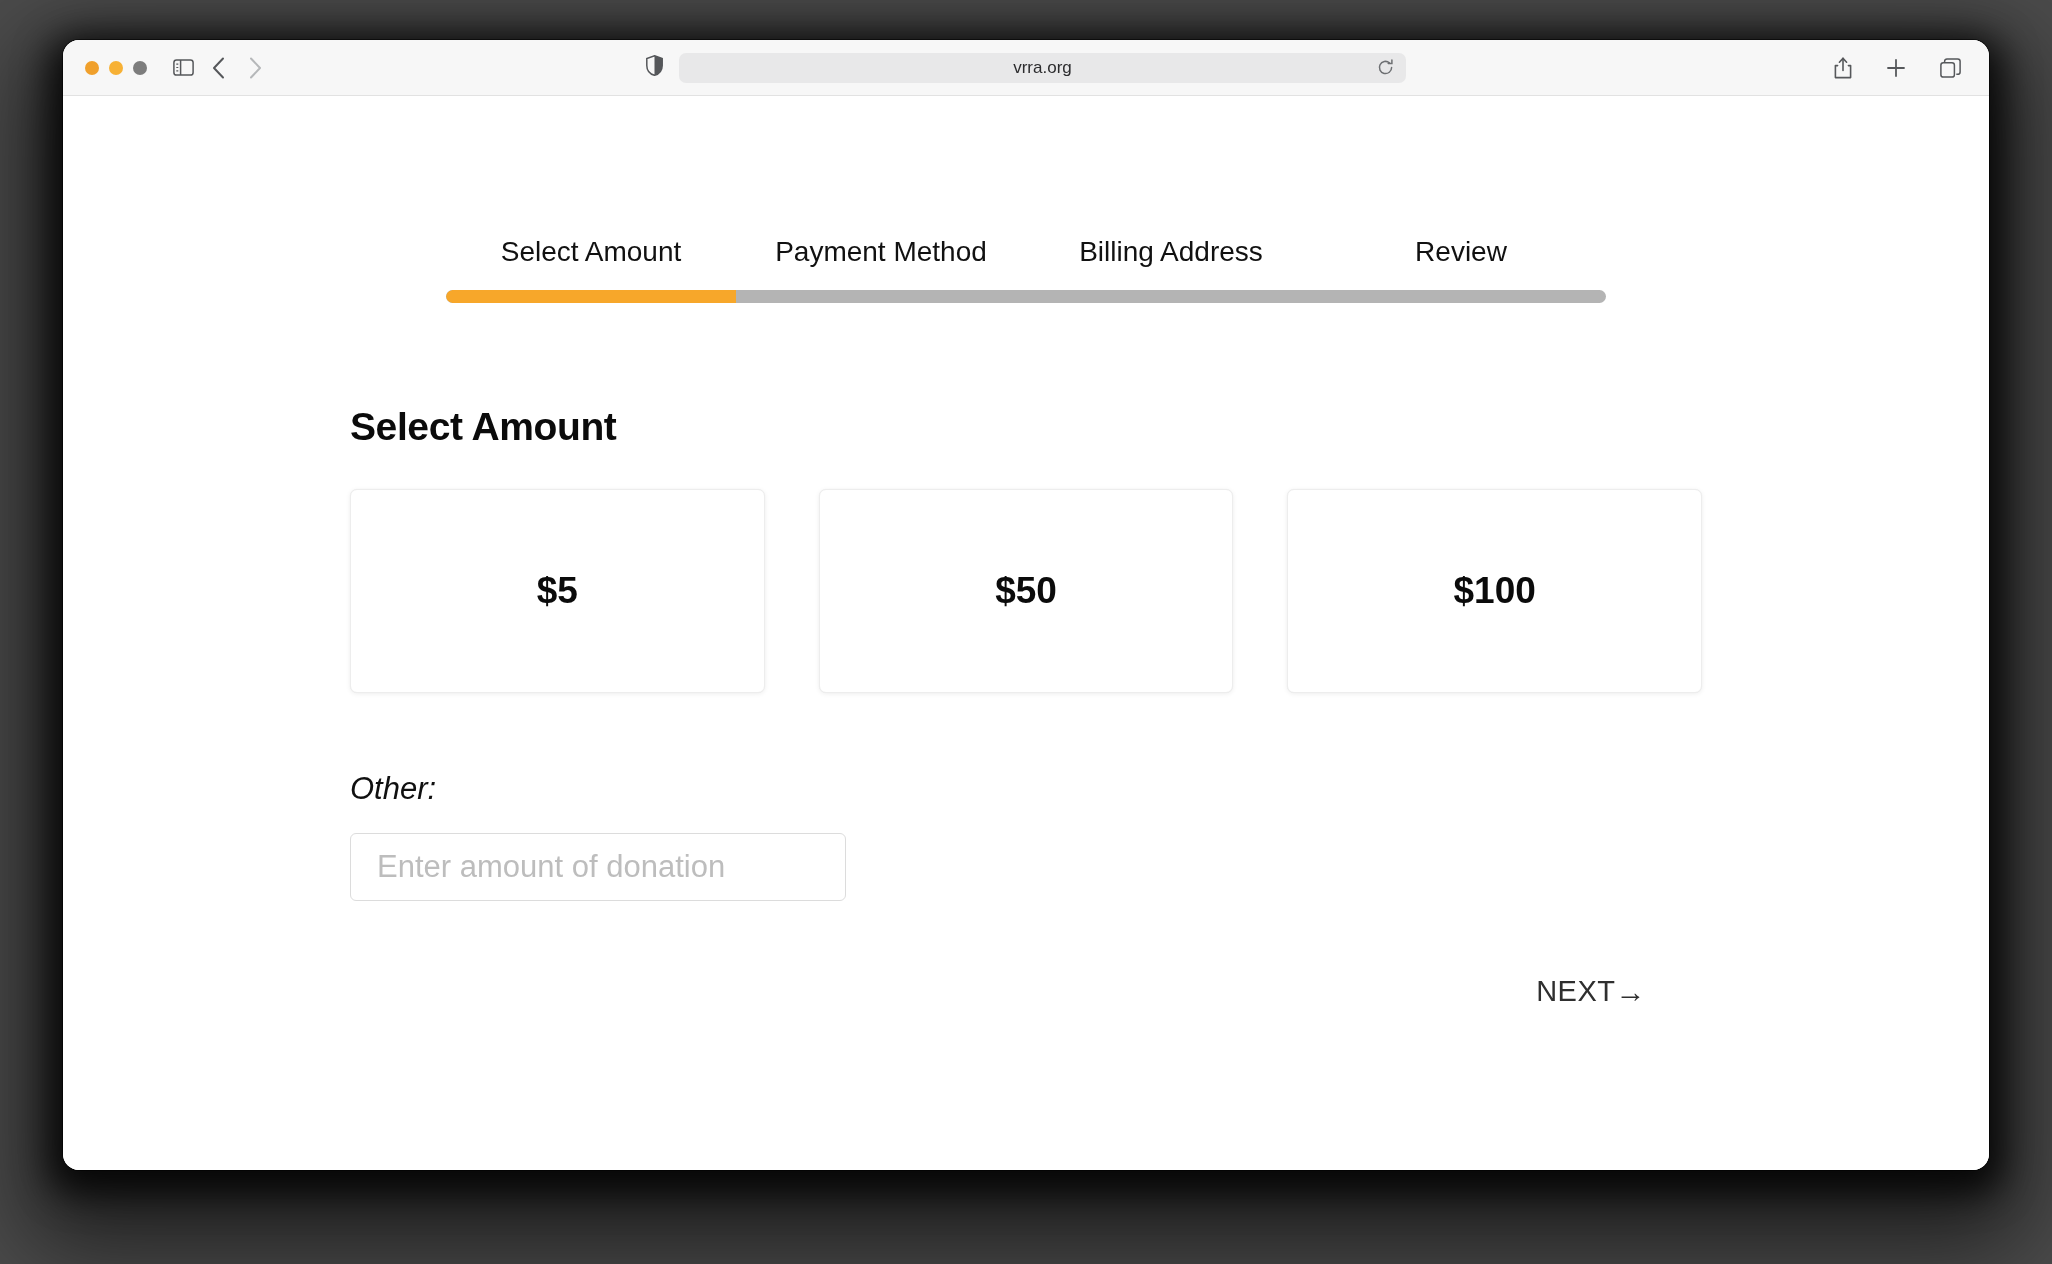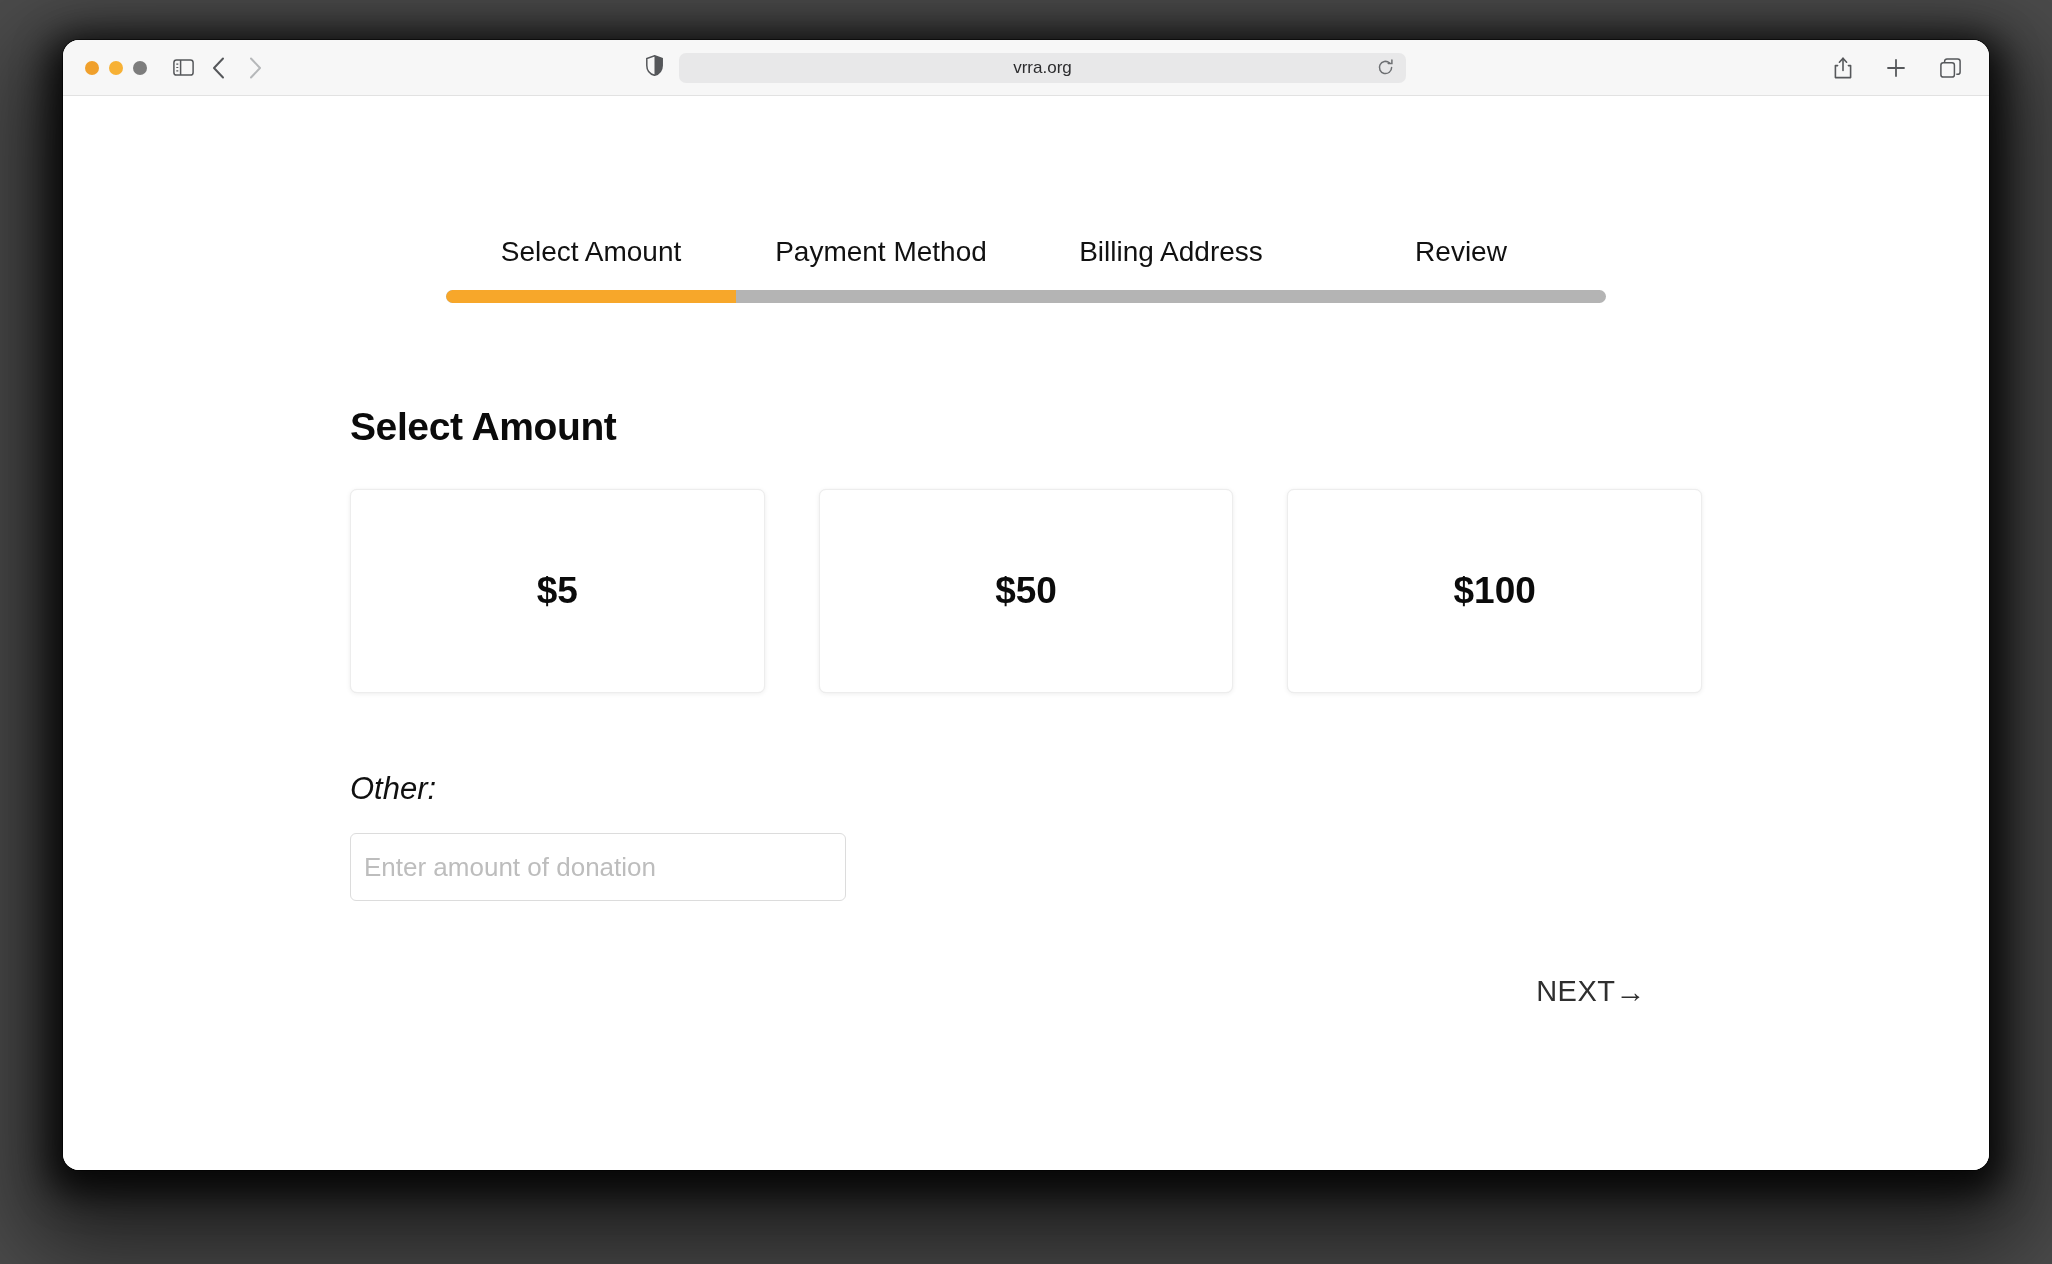--- a/index.html
+++ b/index.html
@@ -223,23 +223,23 @@
     font-style: italic;
   }
   .other-input {
     margin-top: 26px;
     width: 496px;
     height: 68px;
     border: 1px solid #dcdcdc;
     border-radius: 6px;
     background: #ffffff;
     font-family: "Liberation Sans", sans-serif;
-    font-size: 26px;
+    font-size: 31px;
     color: #2b2b2b;
-    padding: 0 13px;
+    padding: 0 26px;
     outline: none;
   }
   .other-input::placeholder { color: #bdbdbd; }
 
   
   .next-row {
     margin-top: 74px;
     display: flex;
     justify-content: flex-end;
     padding-right: 56px;

